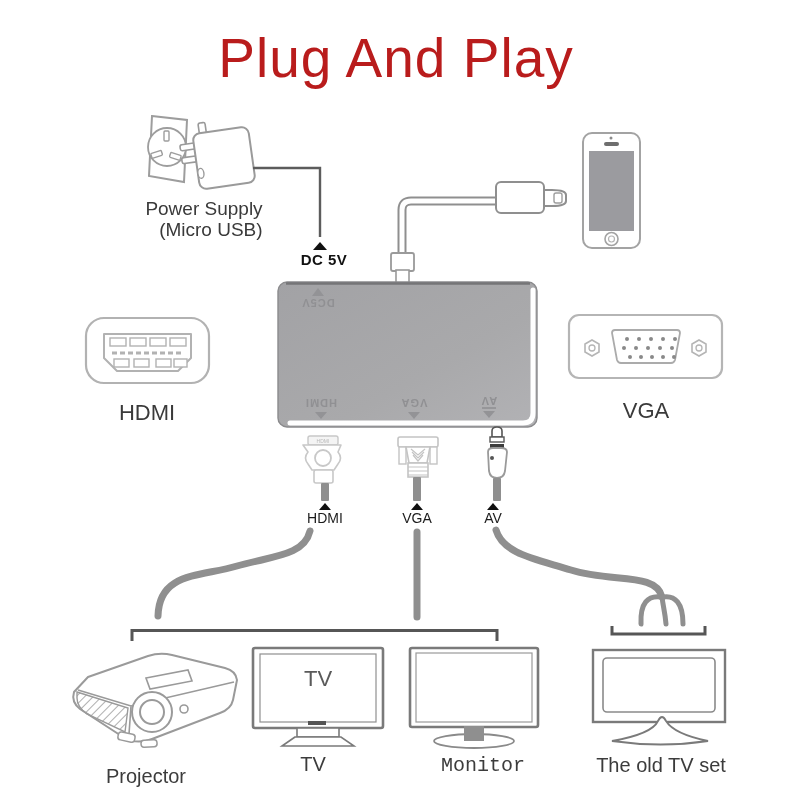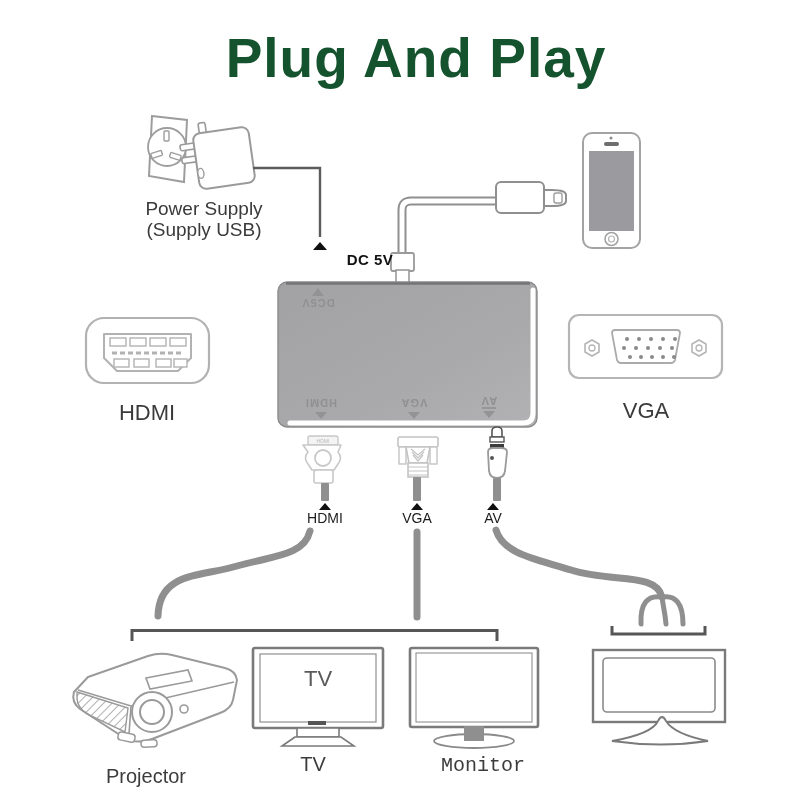--- a/index.html
+++ b/index.html
@@ -1,21 +1,21 @@
 <!DOCTYPE html>
 <html><head>
 <meta charset="utf-8">
 <style>
   html,body{margin:0;padding:0;background:#ffffff;width:800px;height:800px;overflow:hidden;}
   #stage{position:relative;width:800px;height:800px;background:#fff;font-family:"Liberation Sans",sans-serif;}
   #art{position:absolute;left:0;top:0;}
   .lbl{position:absolute;color:#3c3c3c;white-space:nowrap;transform:translateX(-50%);text-align:center;}
-  #title{left:416px;top:26px;font-size:55px;font-weight:700;color:#14532d;letter-spacing:1px;}
-  #powerlbl{left:204px;top:198px;font-size:19px;line-height:21px;color:#3a3a3a;}
-  #dc5v{left:324px;top:251px;font-size:15px;font-weight:700;color:#111;letter-spacing:.5px;margin-left:46px;}
+  #title{left:396px;top:26px;font-size:55px;font-weight:400;color:#b91c1c;letter-spacing:1px;}
+  #powerlbl{left:204px;top:198px;font-size:19px;line-height:21px;color:#3a3a3a;text-align:right;}
+  #dc5v{left:324px;top:251px;font-size:15px;font-weight:700;color:#111;letter-spacing:.5px;}
   .portlbl{font-size:22px;color:#3a3a3a;}
   #hdmiport{left:147px;top:400px;}
   #vgaport{left:646px;top:398px;}
   .pluglbl{font-size:14px;font-weight:500;color:#1c1c1c;}
   #plughdmi{left:325px;top:510px;}
   #plugvga{left:417px;top:510px;}
   #plugav{left:493px;top:510px;}
   .devlbl{font-size:20px;color:#3c3c3c;}
   #devproj{left:146px;top:753px;margin-top:12px;}
   #devtv{left:313px;top:753px;}
@@ -220,31 +220,32 @@
     <rect x="593" y="650" width="132" height="72" fill="#fff" stroke="#7a7a7a" stroke-width="2.4"></rect>
     <rect x="603" y="658" width="112" height="54" rx="4" fill="none" stroke="#8a8a8a" stroke-width="1.6"></rect>
     <path d="M612,741 Q652,734 658,721 Q662,713 666,721 Q674,734 708,741 Q661,748 612,741 Z" fill="#fff" stroke="#7a7a7a" stroke-width="1.8"></path>
   </g>
 </svg>
 
 <div id="title" class="lbl">Plug And Play</div>
 
 <div id="powerlbl" class="lbl">
   <div>Power Supply</div>
-  <div>(Supply USB)</div>
+  <div>(Micro USB)</div>
 </div>
 
 <div id="dc5v" class="lbl">DC 5V</div>
 
 <div id="hdmiport" class="lbl portlbl">HDMI</div>
 <div id="vgaport" class="lbl portlbl">VGA</div>
 
 <div id="plughdmi" class="lbl pluglbl">HDMI</div>
 <div id="plugvga" class="lbl pluglbl">VGA</div>
 <div id="plugav" class="lbl pluglbl">AV</div>
 
 <div id="tvscreen" class="lbl">TV</div>
 
 <div id="devproj" class="lbl devlbl">Projector</div>
 <div id="devtv" class="lbl devlbl">TV</div>
 <div id="devmon" class="lbl devlbl">Monitor</div>
+<div id="devoldtv" class="lbl devlbl">The old TV set</div>
 
 </div>
 
 </body></html>

